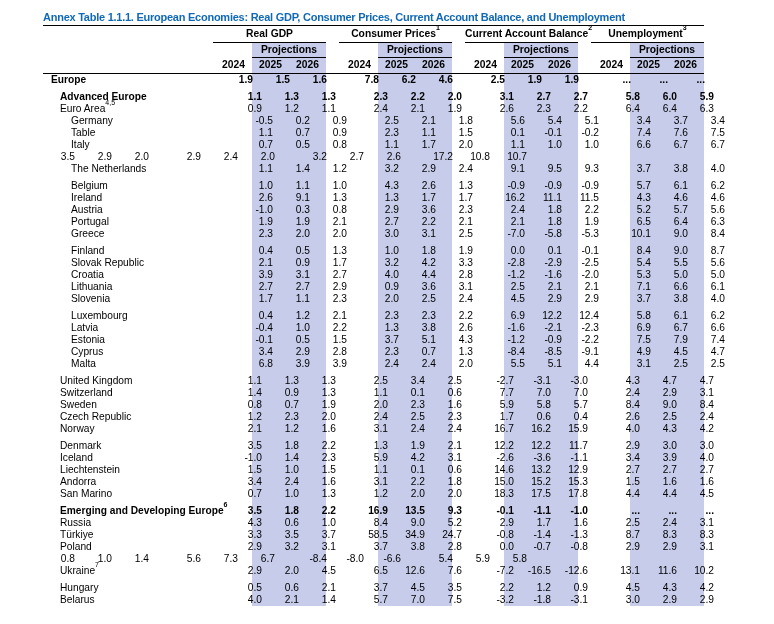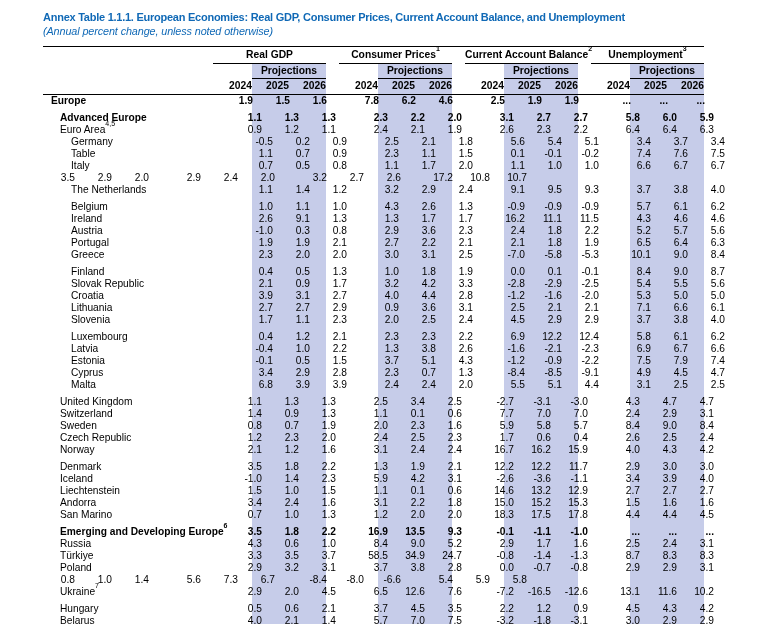--- a/index.html
+++ b/index.html
@@ -40,31 +40,30 @@
 
   .drow{display:flex;height:12px;line-height:12.2px;font-size:10.2px;position:relative;z-index:1;}
   .gaprow{height:5px;position:relative;z-index:1;}
   .lab{width:170px;flex:none;white-space:nowrap;overflow:visible;}
   .ind0{padding-left:8px;}
   .ind1{padding-left:17px;}
   .ind2{padding-left:28px;}
   .val{text-align:right;padding-right:7px;box-sizing:border-box;flex:none;white-space:nowrap;}
   .wa{width:39px;}
   .wb{width:37px;}
-  .ycell{text-align:right;box-sizing:border-box;flex:none;}
+  .ycell{text-align:right;padding-right:7px;box-sizing:border-box;flex:none;}
   .b{font-weight:bold;}
   .hl{background:var(--hl);padding:0 1px;}
   sup{font-size:7px;position:relative;top:-3px;line-height:0;}
 </style>
 </head>
 <body>
 
 <div class="page">
   <h1 class="title">Annex Table 1.1.1. European Economies: Real GDP, Consumer Prices, Current Account Balance, and Unemployment</h1>
-  <div class="subtitle">(Annual percent change, unless noted otherwise)</div>
 
   <div class="tablewrap">
     <div class="band"></div>
     <div class="band"></div>
     <div class="band"></div>
     <div class="band"></div>
 
     <div id="hgroups" class="hrow groups">
         <div class="labspacer"></div>
         <div class="gcell"><span>Real GDP</span></div>

